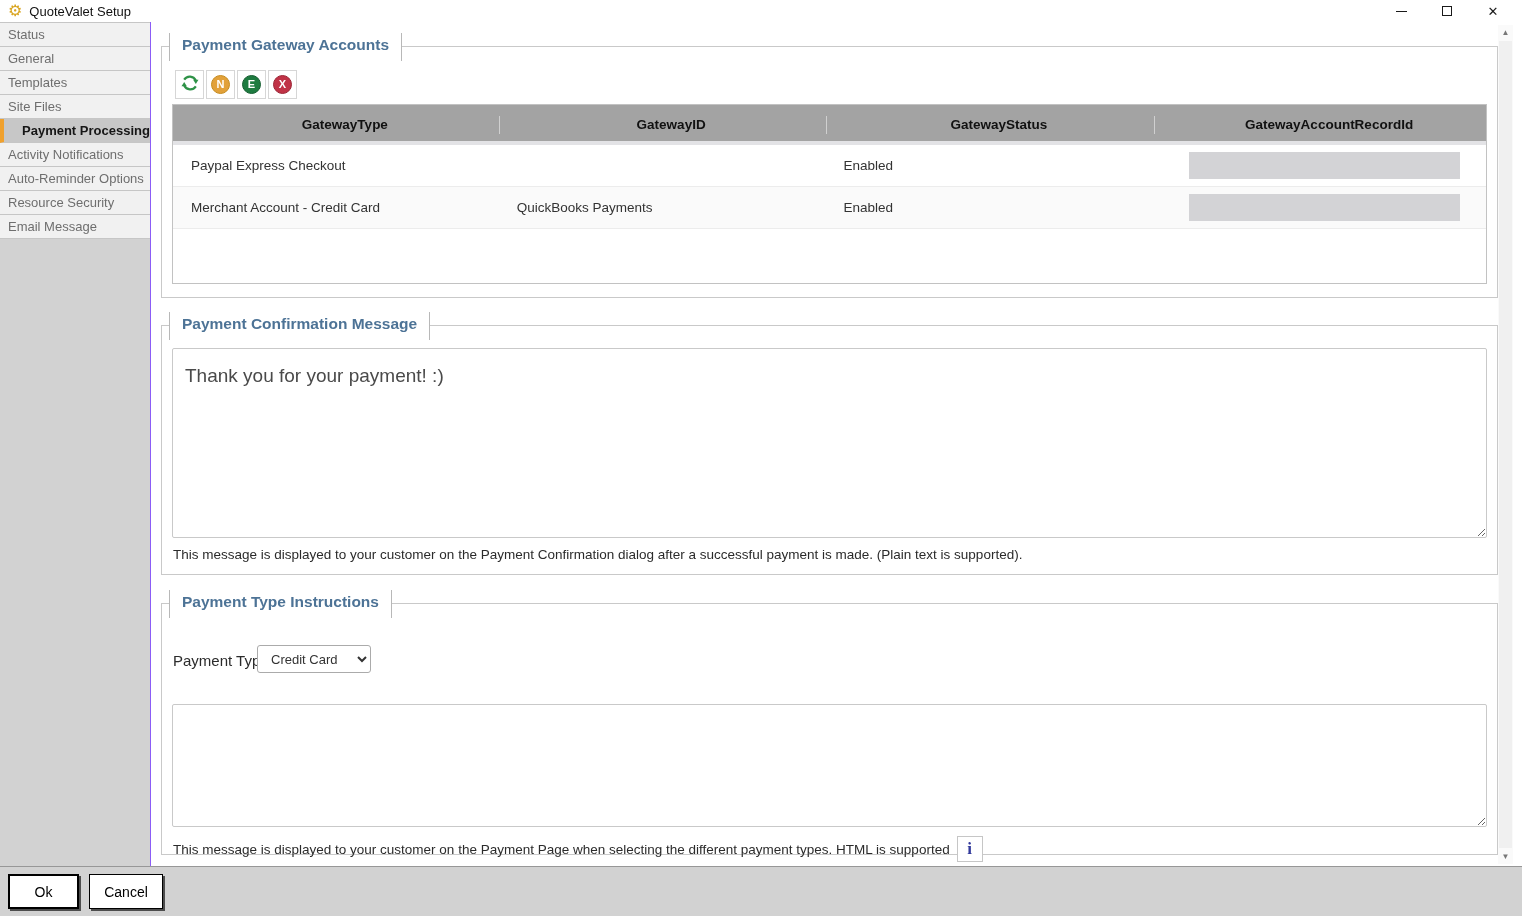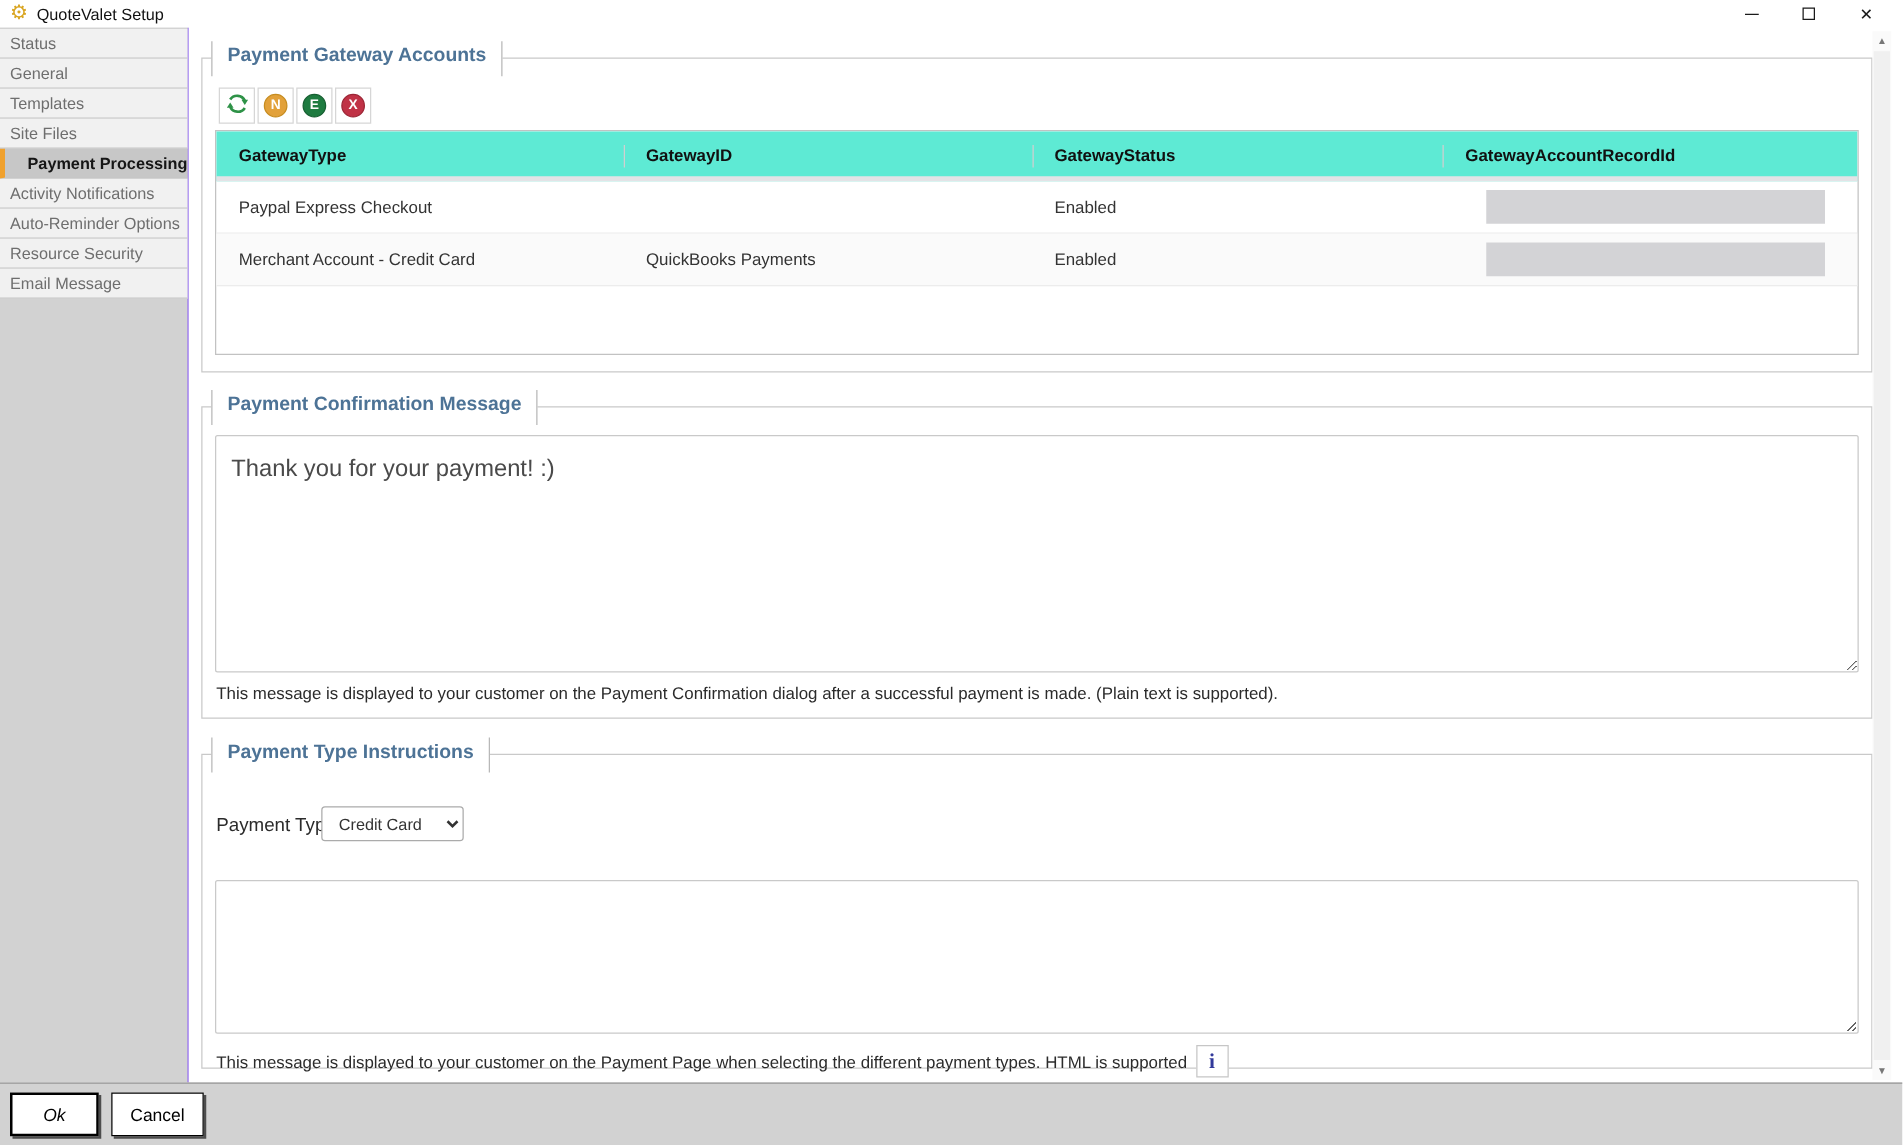--- a/index.html
+++ b/index.html
@@ -35,21 +35,21 @@
   
   .toolbar { position:absolute; top:23px; left:13px; display:flex; gap:2px; }
   .tool-btn { width:29px; height:29px; background:#fff; border:1px solid #d6d6d6; display:flex; align-items:center; justify-content:center; padding:0; cursor:default; }
   .circle { width:19px; height:19px; border-radius:50%; color:#fff; font-size:11px; font-weight:bold; display:flex; align-items:center; justify-content:center; line-height:1; }
   .circle.new { background:#E2A13A; border:1px solid #c68c20; }
   .circle.edit { background:#1E7B40; border:1px solid #175f32; }
   .circle.del { background:#C03246; border:1px solid #9c2636; }
 
   
   .gw-table { position:absolute; left:10px; right:10px; top:57px; bottom:13px; border:1px solid #c2c2c2; background:#fff; overflow:hidden; }
-  .gw-header { display:grid; grid-template-columns:327fr 328fr 330fr 333fr; height:40px; background:#5eead4; border-bottom:4px solid #e3e3e6; }
+  .gw-header { display:grid; grid-template-columns:327fr 328fr 330fr 333fr; height:40px; background:#a3a3a3; border-bottom:4px solid #e3e3e6;text-align:center; }
   .gw-th { line-height:40px; padding-left:18px; font-weight:bold; font-size:13.5px; color:#111; position:relative; cursor:default; }
   .gw-th + .gw-th::before { content:""; position:absolute; left:0; top:11px; height:18px; width:1px; background:#d0d0d0; }
   .gw-row { display:grid; grid-template-columns:327fr 328fr 330fr 333fr; height:42px; border-bottom:1px solid #ececec; font-size:13.5px; color:#333; cursor:default; }
   .gw-row.alt { background:#fafafa; }
   .gw-td { line-height:42px; padding-left:18px; white-space:nowrap; overflow:hidden; }
   .redacted { width:271px; height:27px; background:#D3D3D6; margin-top:7px; margin-left:17px; }
 
   
   .msg-area { display:block; position:absolute; left:10px; right:10px; border:1px solid #c9c9c9; border-radius:2px; font-family:"Liberation Sans",sans-serif; font-size:19px; color:#4a4a4a; padding:15px 12px; resize:both; outline:none; background:#fff; line-height:1.3; }
   #confirmation-area { top:22px; height:190px; width:1315px; }
@@ -66,21 +66,21 @@
 
   
   .scrollbar { position:absolute; top:3px; right:9px; width:15px; bottom:2px; background:#fafafa; }
   .scroll-arrow { height:15px; display:flex; align-items:center; justify-content:center; font-size:8px; color:#777; cursor:default; }
   .scroll-arrow.down { position:absolute; bottom:0; left:0; right:0; }
   .scroll-thumb { position:absolute; top:16px; bottom:16px; left:1px; right:1px; background:#f0f0f0; }
 
   
   .footer { position:absolute; left:0; right:0; bottom:0; height:50px; background:#d2d2d2; border-top:1px solid #979797; display:flex; align-items:center; }
   .btn { background:#fff; font-family:"Liberation Sans",sans-serif; font-size:14px; color:#000; cursor:default; }
-  .btn-ok { margin-left:8px; width:71px; height:35px; border:2px solid #000; box-shadow:2px 2px 0 #4d4d4d;font-style:italic; }
+  .btn-ok { margin-left:8px; width:71px; height:35px; border:2px solid #000; box-shadow:2px 2px 0 #4d4d4d; }
   .btn-cancel { margin-left:10px; width:74px; height:35px; border:1px solid #000; box-shadow:2px 2px 0 #4d4d4d; }
 </style>
 </head>
 <body>
 
 <div class="titlebar">
   <span class="gear-icon">⚙</span>
   <span class="title-text">QuoteValet Setup</span>
   <div class="win-controls">
     <button class="win-btn min">

